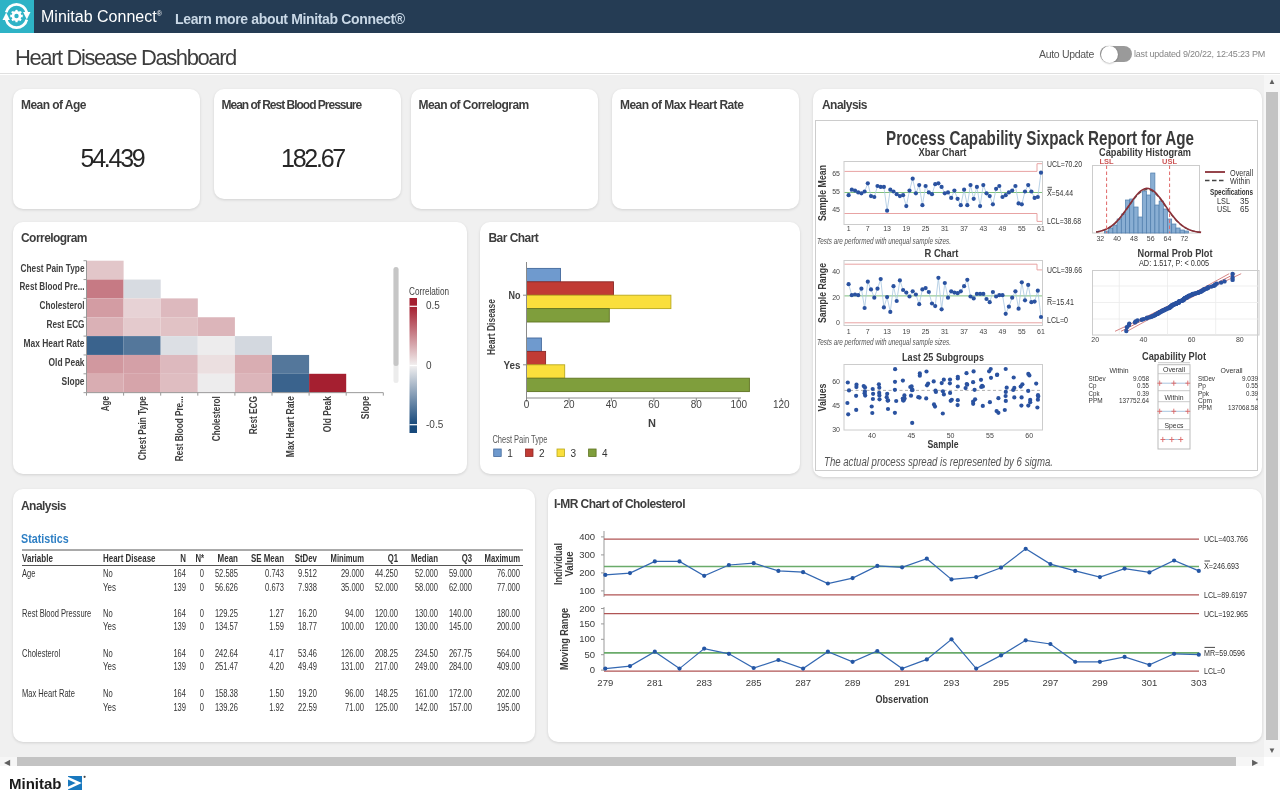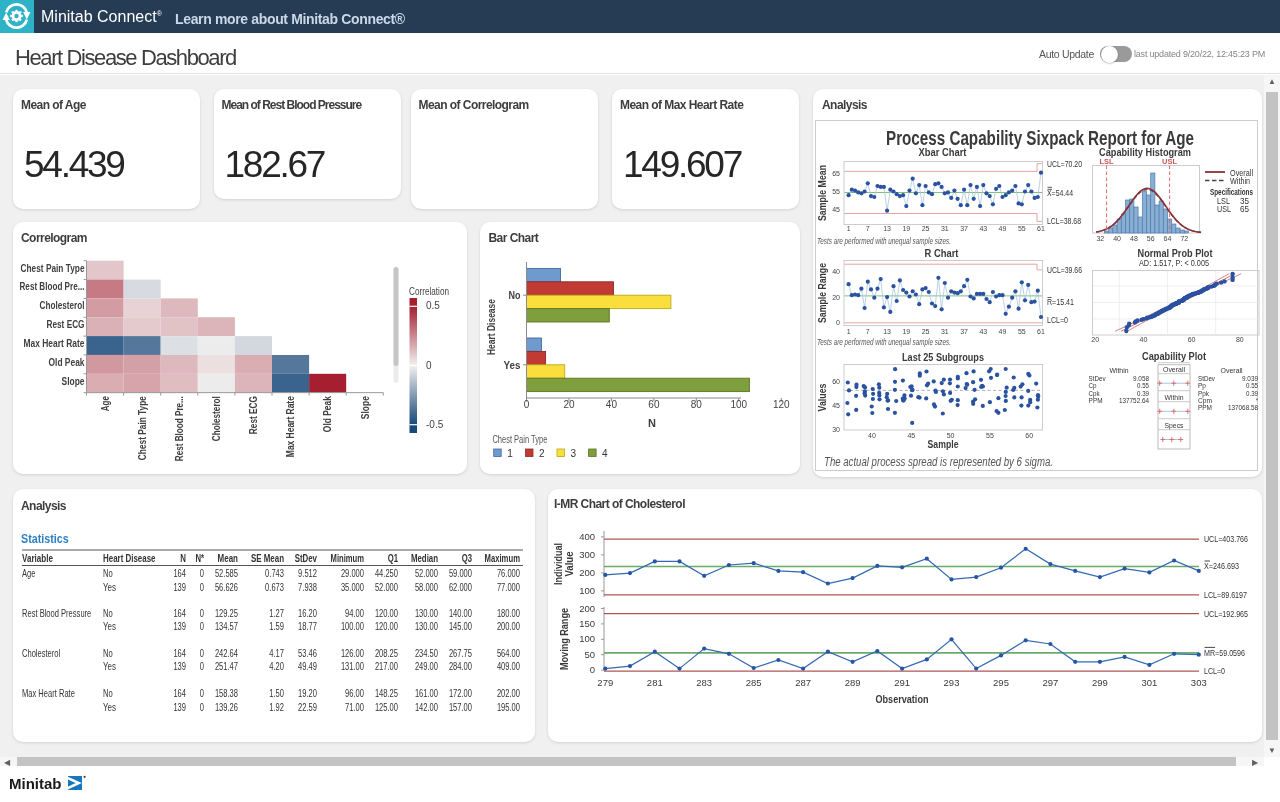--- a/index.html
+++ b/index.html
@@ -10,21 +10,21 @@
 .learn { position:absolute; left:175px; top:11px; color:#c9d8e6; font-size:14px; letter-spacing:-0.35px; font-weight:bold; }
 .pagehead { position:absolute; left:0; top:33px; width:1280px; height:41px; background:#fff; border-bottom:1px solid #e0e0e0; }
 .ptitle { position:absolute; left:15px; top:45px; font-size:22px; letter-spacing:-1.4px; color:#3d3d3d; }
 .autoupd { position:absolute; left:1024px; width:70px; top:48px; font-size:10.5px; letter-spacing:-0.3px; color:#555; text-align:right; }
 .toggle { position:absolute; left:1100px; top:46px; width:32px; height:16px; background:#9a9a9a; border-radius:8px; }
 .knob { position:absolute; left:1px; top:-0.5px; width:17px; height:17px; background:#fff; border-radius:9px; box-shadow:0 0.5px 2px rgba(0,0,0,0.35); }
 .lastupd { position:absolute; right:15px; top:49px; font-size:9px; letter-spacing:-0.2px; color:#858585; white-space:nowrap; }
 .main { position:absolute; left:0; top:75px; width:1264px; height:682px; background:#f0f0f0; }
 .card { position:absolute; background:#fff; border-radius:10px; box-shadow:0 1px 3px rgba(0,0,0,0.13); }
 .ctitle { position:absolute; left:8px; top:8.5px; font-size:12px; font-weight:bold; letter-spacing:-0.55px; color:#3d3d3d; white-space:nowrap; }
-.statval { position:absolute; left:11px; right:0; top:55px; font-size:37px; letter-spacing:-2.25px; color:#262626; }
+.statval { position:absolute; left:11px; right:0; top:55px; text-align:center; font-size:25px; letter-spacing:-2.25px; color:#262626; }
 .hsb { position:absolute; left:0; top:757px; width:1264px; height:9px; background:#f6f6f6; }
 .hsb-thumb { position:absolute; left:17px; top:757px; width:1219px; height:9px; background:#c3c3c3; }
 .vsb { position:absolute; left:1264px; top:75px; width:16px; height:682px; background:#f6f6f6; }
 .vsb-thumb { position:absolute; left:1266px; top:92px; width:12px; height:648px; background:#c3c3c3; }
 .arr { position:absolute; color:#606060; font-size:8px; }
 .botwhite { position:absolute; left:0; top:766px; width:1280px; height:36px; background:#fff; }
 </style></head><body>
 <div class="main"></div>
 <div class="topbar"></div>
 <div class="tealsq"></div>
@@ -61,21 +61,20 @@
   </div>
 <div class="card" style="left:213.5px;top:89px;width:187px;height:110px">
     <div class="ctitle" style="letter-spacing:-1.0px">Mean of Rest Blood Pressure</div>
     <div class="statval">182.67</div>
   </div>
 <div class="card" style="left:410.5px;top:89px;width:187px;height:120px">
     <div class="ctitle">Mean of Correlogram</div>
   </div>
 <div class="card" style="left:612px;top:89px;width:187px;height:120px">
     <div class="ctitle">Mean of Max Heart Rate</div>
-    <div class="statval">149.607</div>
   </div>
 
 <div class="card" style="left:13px;top:222px;width:454px;height:252px">
     <div class="ctitle" style="top:9px">Correlogram</div>
     <svg width="454" height="252" viewBox="0 0 454 252" style="position:absolute;left:0;top:0" font-family="Liberation Sans,sans-serif">
       <rect x="73.5" y="38.70" width="37.1" height="18.85" fill="rgb(226,198,201)"></rect>
       <rect x="73.5" y="57.55" width="37.1" height="18.85" fill="rgb(198,122,132)"></rect>
       <rect x="110.6" y="57.55" width="37.1" height="18.85" fill="rgb(215,219,225)"></rect>
       <rect x="73.5" y="76.40" width="37.1" height="18.85" fill="rgb(211,156,163)"></rect>
       <rect x="110.6" y="76.40" width="37.1" height="18.85" fill="rgb(231,210,213)"></rect>

